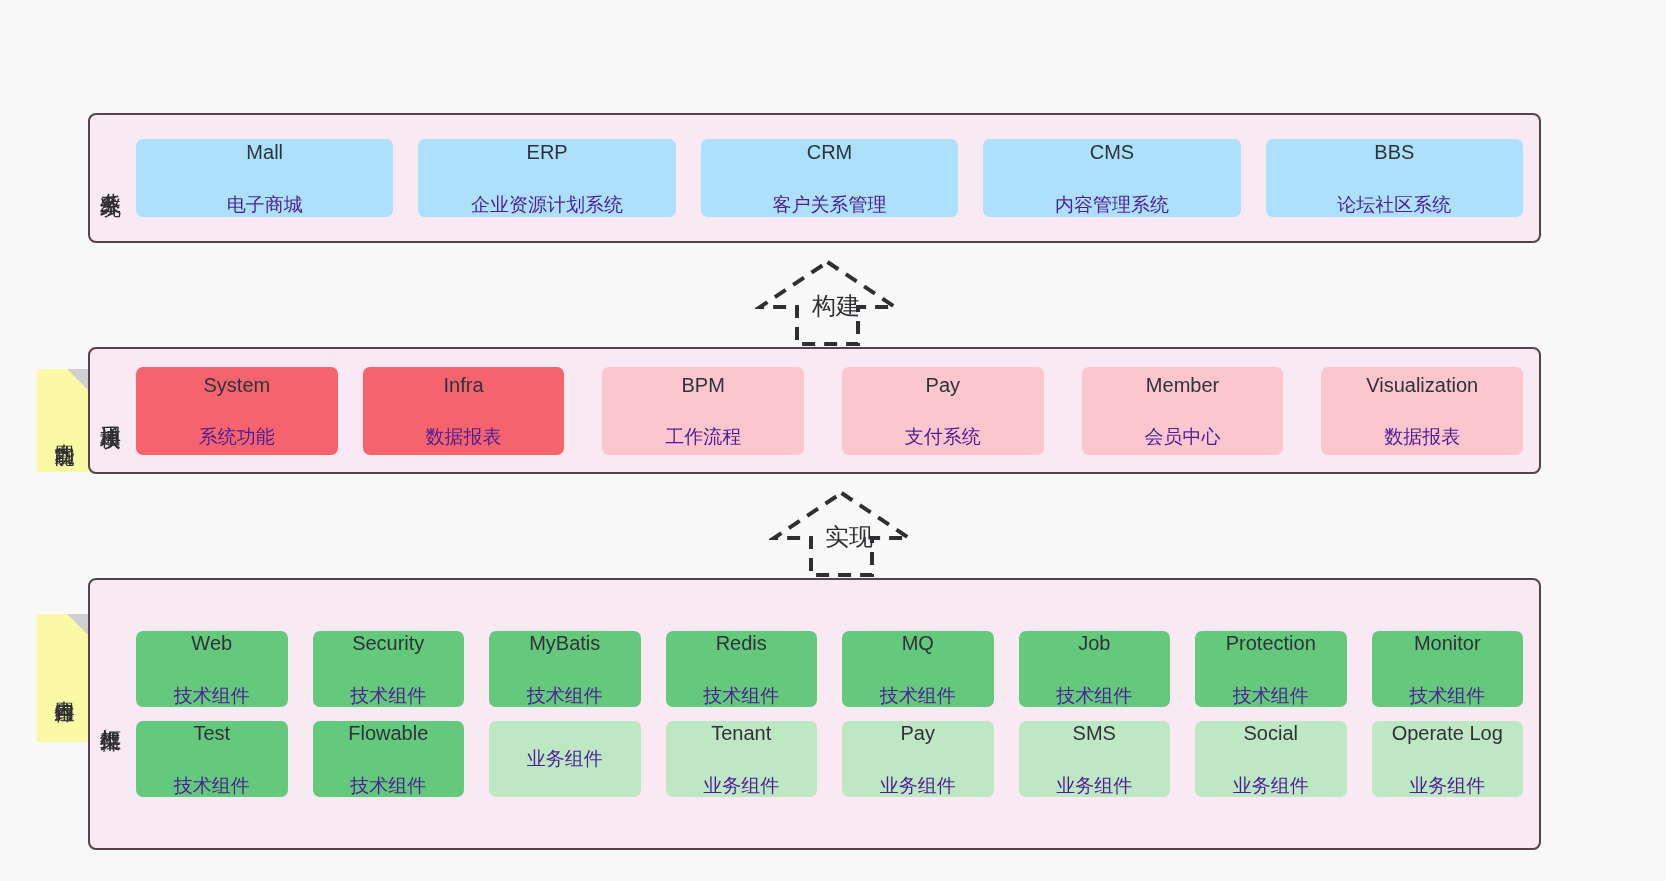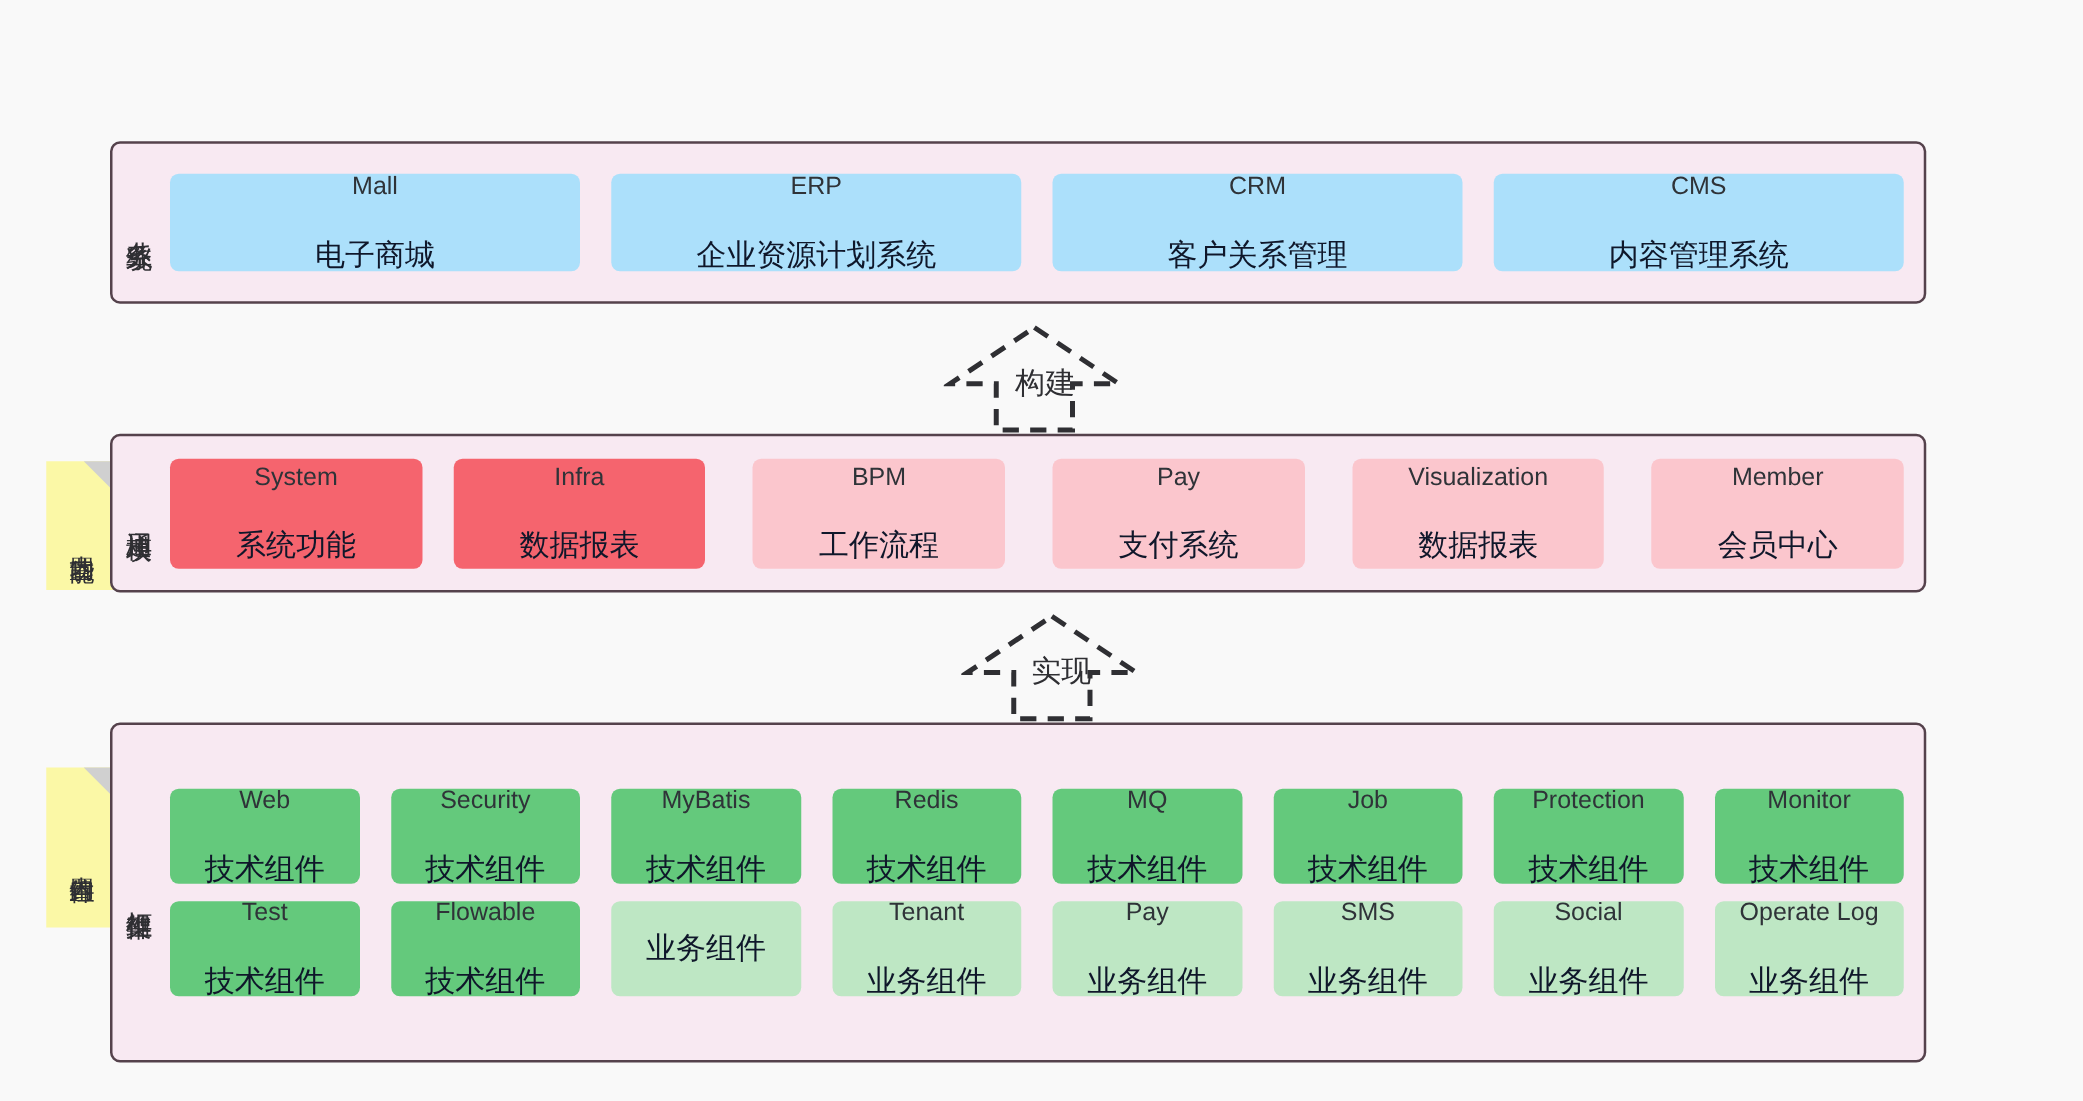--- a/index.html
+++ b/index.html
@@ -72,22 +72,22 @@
     text-align: center;
     line-height: 1.22;
     padding: 6px 4px;
     gap: 28px;
   }
   .card .en {
     font-size: 20px;
     color: #2f3338;
   }
   .card .cn {
-    font-size: 24px;
-    color: #0f172a;
+    font-size: 19px;
+    color: #4c1d95;
   }
   .card.blue   { background: #ace0fb; height: 78px; }
   .card.red    { background: #f5646e; height: 88px; }
   .card.pink   { background: #fbc6cd; height: 88px; margin-left: 13px; }
   .card.green  { background: #64c97c; height: 76px; }
   .card.lgreen { background: #bee7c4; height: 76px; }
 
   
   .note {
     position: absolute;
@@ -146,20 +146,24 @@
           <span class="cn">企业资源计划系统</span>
         </div>
         <div class="card blue">
           <span class="en">CRM</span>
           <span class="cn">客户关系管理</span>
         </div>
         <div class="card blue">
           <span class="en">CMS</span>
           <span class="cn">内容管理系统</span>
         </div>
+        <div class="card blue">
+          <span class="en">BBS</span>
+          <span class="cn">论坛社区系统</span>
+        </div>
 
       </div>
     </div>
   </div>
 
   <div class="arrow" style="left:755px; top:258px; width:145px; height:90px;">
     <svg width="145" height="90" viewBox="0 0 145 90">
       <path d="M 72.5 4 L 140 49 L 103 49 L 103 86 L 42 86 L 42 49 L 5 49 Z" fill="none" stroke="#2f2f33" stroke-width="4" stroke-dasharray="13 9" stroke-linejoin="miter"></path>
     </svg>
   </div>
@@ -185,26 +189,26 @@
         </div>
         <div class="card pink">
           <span class="en">BPM</span>
           <span class="cn">工作流程</span>
         </div>
         <div class="card pink">
           <span class="en">Pay</span>
           <span class="cn">支付系统</span>
         </div>
         <div class="card pink">
+          <span class="en">Member</span>
+          <span class="cn">会员中心</span>
+        </div>
+        <div class="card pink">
           <span class="en">Visualization</span>
           <span class="cn">数据报表</span>
-        </div>
-        <div class="card pink">
-          <span class="en">Member</span>
-          <span class="cn">会员中心</span>
         </div>
 
       </div>
     </div>
   </div>
 
   <div class="arrow" style="left:769px; top:489px; width:145px; height:90px;">
     <svg width="145" height="90" viewBox="0 0 145 90">
       <path d="M 72.5 4 L 140 49 L 103 49 L 103 86 L 42 86 L 42 49 L 5 49 Z" fill="none" stroke="#2f2f33" stroke-width="4" stroke-dasharray="13 9" stroke-linejoin="miter"></path>
     </svg>

